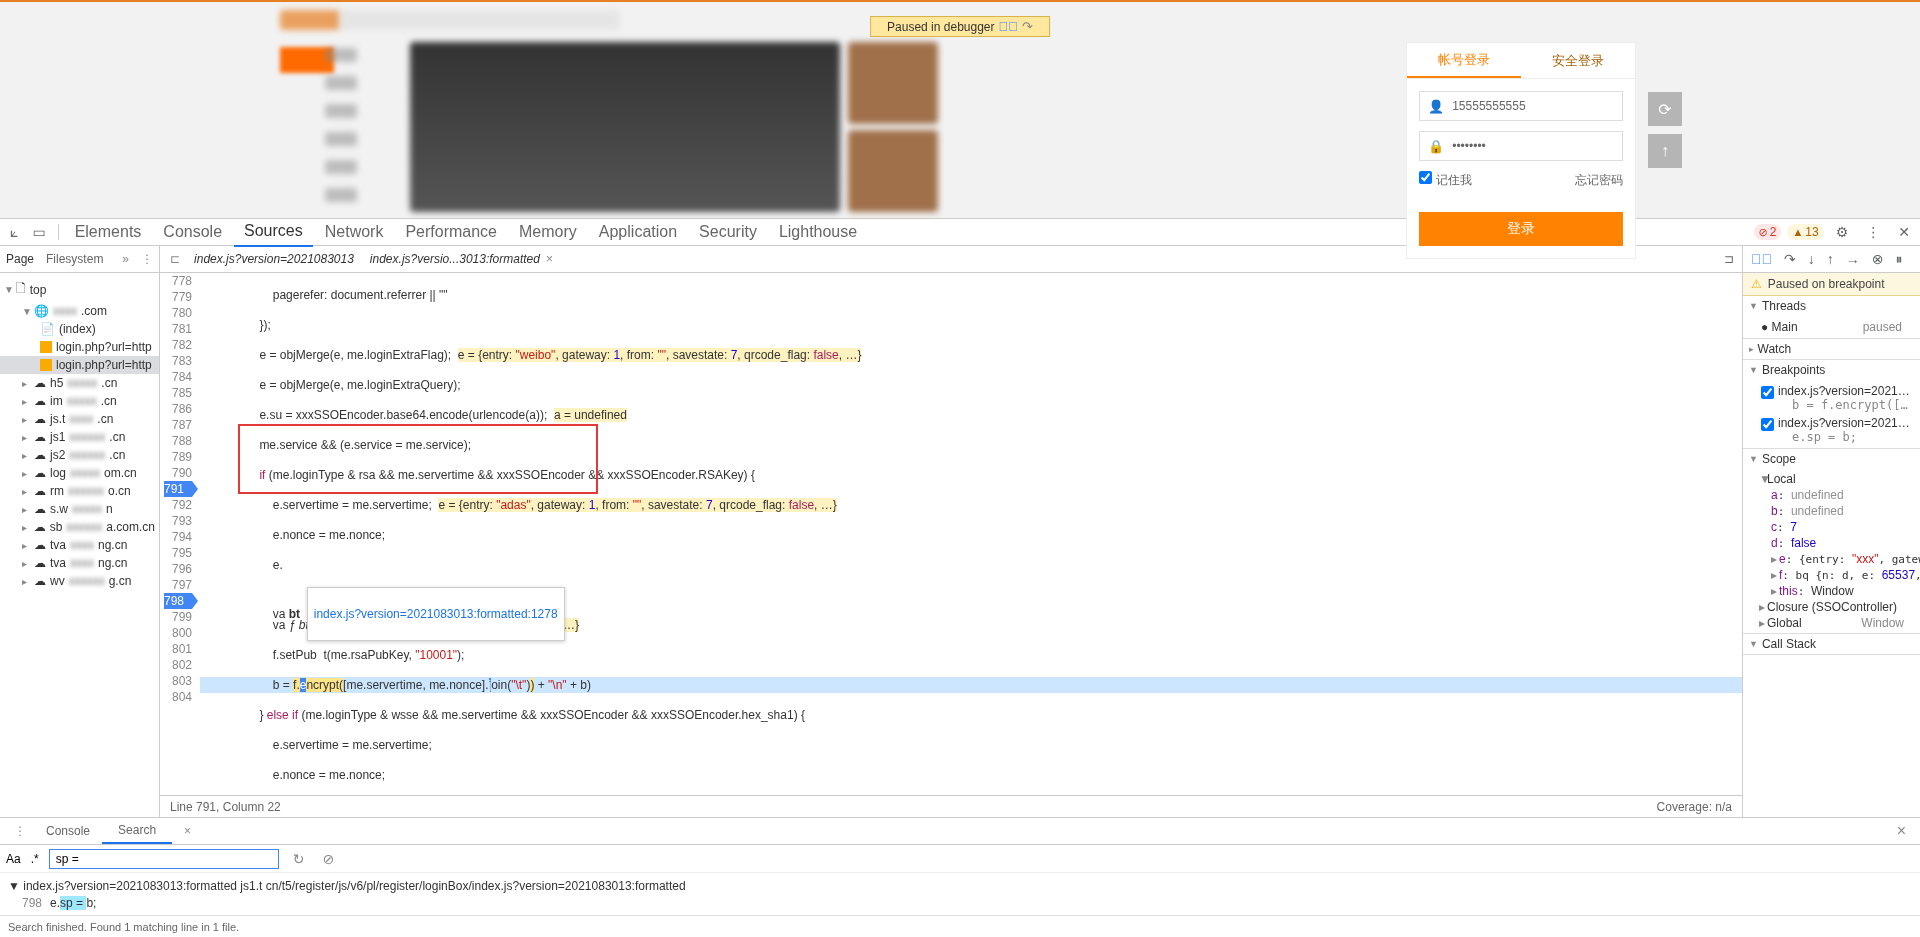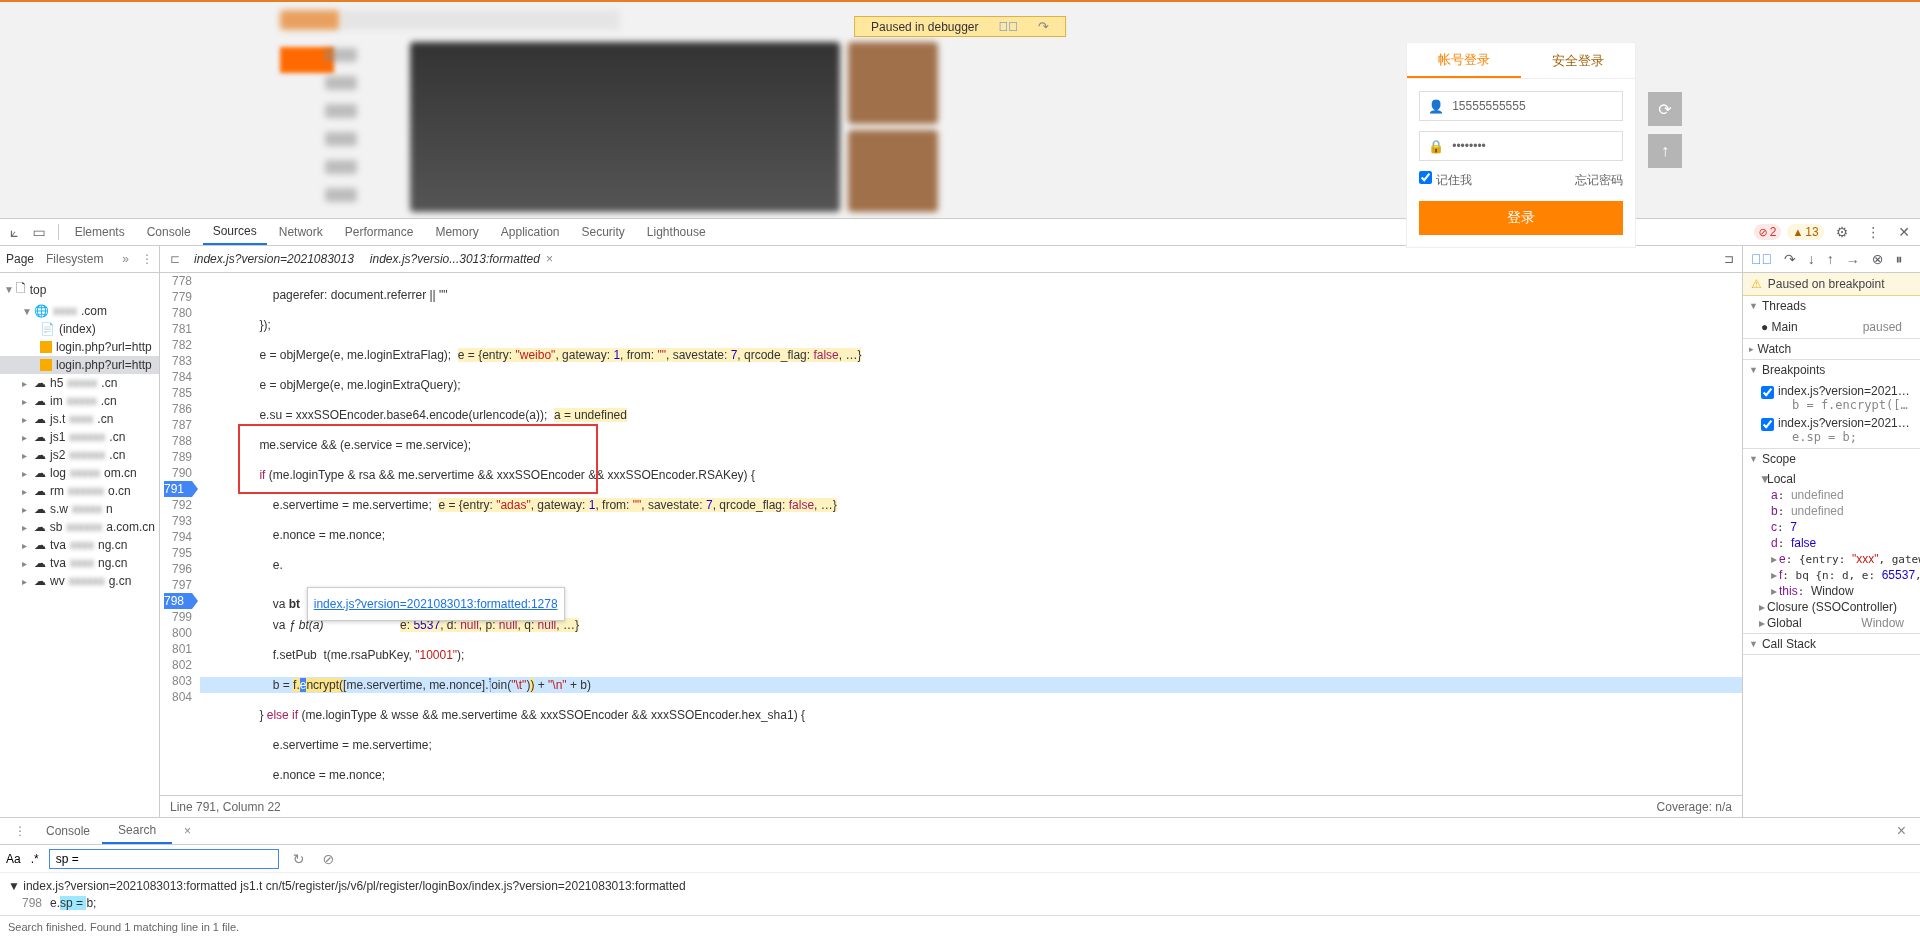--- a/index.html
+++ b/index.html
@@ -1,48 +1,48 @@
 <!DOCTYPE html>
 <html><head>
 <meta charset="utf-8">
 <style>
 *{margin:0;padding:0;box-sizing:border-box;font-family:"Segoe UI",Arial,sans-serif;font-size:12px}
 body{background:#fff;overflow:hidden;height:937px;width:1920px}
 .browser-page{height:218px;background:#f2f2f2;position:relative;border-top:2px solid #e67e22}
 .page-content{position:relative;display:flex;padding:8px 280px 0}
 .logo-blur{width:60px;height:20px;background:#e67e22;border-radius:4px;filter:blur(3px);opacity:.7}
 .search-blur{flex:1;max-width:280px;height:20px;background:#ddd;border-radius:3px;filter:blur(3px);opacity:.6}
-.paused-badge{position:absolute;left:50%;top:14px;transform:translateX(-50%);background:#ffe89e;border:1px solid #dab347;padding:2px 16px;display:flex;align-items:center;gap:20px;font-size:11px;color:#333;z-index:10}
+.paused-badge{position:absolute;left:50%;top:14px;transform:translateX(-50%);background:#ffe89e;border:1px solid #dab347;padding:2px 16px;display:flex;align-items:center;gap:4px;font-size:11px;color:#333;z-index:10}
 .paused-badge .ico{color:#4285f4;font-size:13px}
 .login-panel{position:absolute;right:284px;top:40px;width:230px;background:#fff;border:1px solid #eee}
 .login-tabs{display:flex;height:36px;border-bottom:1px solid #eee}
 .login-tab{flex:1;display:flex;align-items:center;justify-content:center;font-size:13px;color:#a16207;cursor:pointer}
 .login-tab.active{color:#ff8200;font-weight:500;border-bottom:2px solid #ff8200}
 .login-body{padding:12px}
 .login-input{display:flex;align-items:center;border:1px solid #ddd;height:30px;margin-bottom:10px;padding:0 8px}
 .login-input .ico{color:#999;margin-right:8px;font-size:13px}
 .login-input input{border:0;outline:0;flex:1;font-size:12px;color:#666}
-.login-row{display:flex;justify-content:space-between;align-items:center;margin-bottom:12px;font-size:12px;color:#666}
+.login-row{display:flex;justify-content:space-between;align-items:center;margin-bottom:23px;font-size:12px;color:#666}
 .login-row input[type=checkbox]{margin-right:4px}
 .login-row a{color:#666;text-decoration:none}
 .login-btn{width:100%;height:34px;background:#ff8200;color:#fff;border:0;font-size:14px;cursor:pointer}
 .side-btns{position:absolute;right:238px;top:90px;display:flex;flex-direction:column;gap:8px}
 .side-btn{width:34px;height:34px;background:#b5b5b5;color:#fff;display:flex;align-items:center;justify-content:center;font-size:16px;cursor:pointer}
 .page-bottom{position:absolute;left:280px;top:45px;display:flex;gap:10px}
 .red-btn{width:54px;height:26px;background:#ff6a00;filter:blur(2px)}
 .page-left-items{position:absolute;left:325px;top:46px;display:flex;flex-direction:column;gap:14px}
 .left-item{width:32px;height:14px;background:#888;border-radius:3px;filter:blur(3px);opacity:.5}
 .page-center{position:absolute;left:410px;top:40px;display:flex;gap:8px}
 .img-big{width:430px;height:170px;background:linear-gradient(#333,#555);border-radius:4px;filter:blur(3px);position:relative}
 .img-small{width:90px;height:82px;background:#a0704a;border-radius:4px;filter:blur(3px)}
 .img-col{display:flex;flex-direction:column;gap:6px}
 
 .devtools{height:719px;display:flex;flex-direction:column;border-top:1px solid #ccc;background:#fff}
 .dt-tabs{height:27px;display:flex;align-items:center;border-bottom:1px solid #ccc;padding:0 4px;gap:2px}
-.dt-tab-btn{padding:5px 10px;color:#666;cursor:pointer;font-size:12px;border:0;background:none}
+.dt-tab-btn{padding:5px 10px;color:#666;cursor:pointer;font-size:16px;border:0;background:none}
 .dt-tab-btn.active{color:#333;border-bottom:2px solid #1a73e8}
 .dt-icon-btn{padding:4px 6px;color:#666;cursor:pointer;background:none;border:0;font-size:14px}
 .dt-right{margin-left:auto;display:flex;align-items:center;gap:6px}
 .badge-err{background:#fce8e6;color:#d93025;padding:1px 5px;border-radius:8px;font-size:11px;display:flex;align-items:center;gap:2px}
 .badge-warn{background:#fef7e0;color:#b06000;padding:1px 5px;border-radius:8px;font-size:11px;display:flex;align-items:center;gap:2px}
 
 .dt-body{flex:1;display:flex;min-height:0}
 .panel-left{width:160px;border-right:1px solid #ccc;display:flex;flex-direction:column}
 .panel-left-tabs{height:27px;display:flex;align-items:center;border-bottom:1px solid #ccc;padding:0 6px;gap:12px}
 .panel-left-tabs span{color:#666;font-size:12px;cursor:pointer}
@@ -68,21 +68,21 @@
 .gutter div{height:16px;line-height:16px}
 .gutter .bp{background:#4285f4;color:#fff;position:relative;padding-right:8px}
 .gutter .bp::after{content:"";position:absolute;right:-6px;top:0;border-left:6px solid #4285f4;border-top:8px solid transparent;border-bottom:8px solid transparent}
 .code{flex:1;white-space:pre;color:#333}
 .code div{height:16px;line-height:16px;padding-left:6px}
 .code .hl-line{background:#cde6ff}
 .code .k{color:#a71d5d}
 .code .s{color:#c41a16}
 .code .n{color:#1c00cf}
 .code .hl-y{background:#fef3c0}
-.code .tooltip{background:#fff;border:1px solid #ccc;padding:8px 6px;box-shadow:0 1px 4px rgba(0,0,0,.2);position:relative;display:inline-block;color:#1a73e8;text-decoration:underline}
+.code .tooltip{background:#fff;border:1px solid #ccc;padding:18px 6px;box-shadow:0 1px 4px rgba(0,0,0,.2);position:relative;display:inline-block;color:#1a73e8;}
 .redbox{position:absolute;border:2px solid #e53935;pointer-events:none}
 .status-bar{height:22px;border-top:1px solid #ccc;display:flex;align-items:center;padding:0 10px;color:#666;font-size:11px}
 .status-bar .right{margin-left:auto}
 
 .panel-right{width:178px;border-left:1px solid #ccc;display:flex;flex-direction:column;font-size:12px}
 .dbg-toolbar{height:27px;display:flex;align-items:center;gap:8px;padding:0 6px;border-bottom:1px solid #ccc}
 .dbg-toolbar button{background:none;border:0;color:#5f6368;font-size:14px;cursor:pointer;padding:2px}
 .dbg-toolbar button.resume{color:#4285f4}
 .paused-msg{background:#fef7e0;padding:4px 8px;color:#444;display:flex;align-items:center;gap:6px;border-bottom:1px solid #e8d488}
 .paused-msg .ico{color:#f9ab00}

